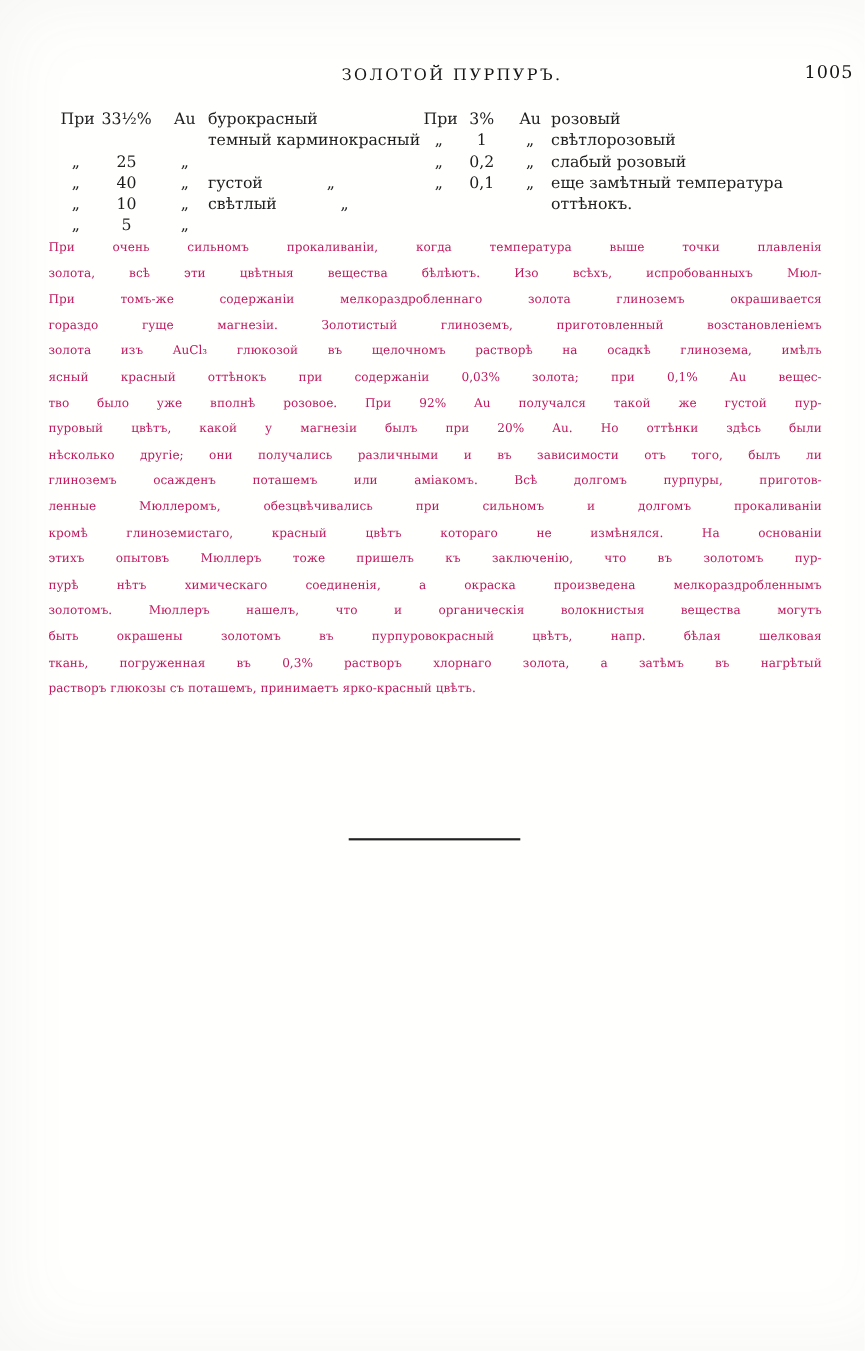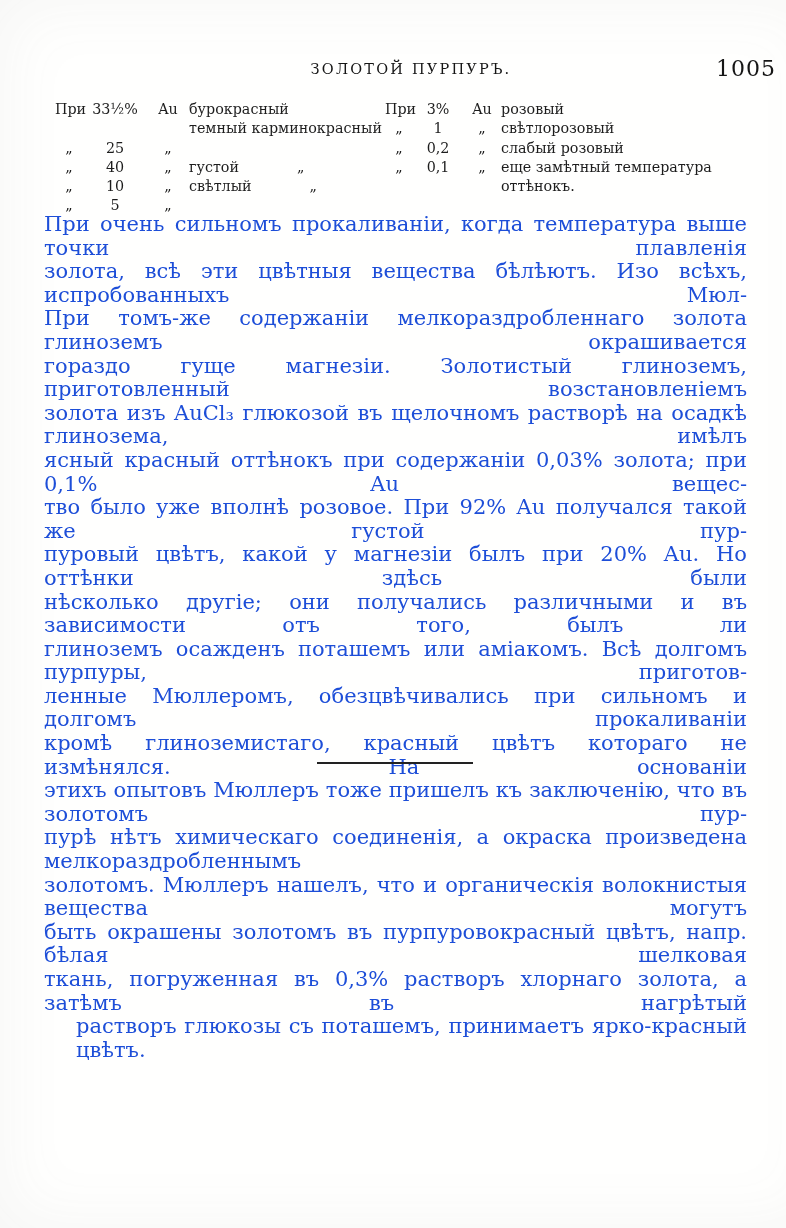--- a/index.html
+++ b/index.html
@@ -20,21 +20,21 @@
     position: absolute;
     top: 61px; left: 0; width: 100%;
     text-align: center;
     font-size: 14.5px;
     letter-spacing: 2.2px;
     color: #161616;
   }
   .page-number {
     position: absolute;
     top: 56px; right: 46px;
-    font-size: 22px;
+    font-size: 16px;
     letter-spacing: 1px;
     color: #161616;
   }
 
   
   .color-table {
     position: absolute;
     top: 100px; left: 55px; width: 692px;
     display: flex;
     font-size: 14.3px;
@@ -51,26 +51,26 @@
   .tcol-right .c1 { width: 28px; text-align: center; }
   .tcol-right .c2 { width: 50px; text-align: center; }
   .tcol-right .c3 { width: 38px; text-align: center; }
   .tcol-right .c4 { flex: 1; }
   .ditto2 { display: inline-block; margin-left: 58px; }
 
   
   .body-text {
     position: absolute;
     top: 213px; left: 44px; width: 703px;
-    font-size: 21px;
+    font-size: 11px;
     line-height: 23.6px;
-    color: #1d4ed8;
+    color: #be185d;
   }
   .pline { text-align: justify; text-align-last: justify; }
-  .pline.last { text-align-last: left; margin-left: 32px; }
+  .pline.last { text-align-last: left; }
 
   
   .end-rule {
     position: absolute;
     top: 762px; left: 317px;
     width: 156px; height: 2px;
     background: #222222;
   }
 </style>
 </head>

